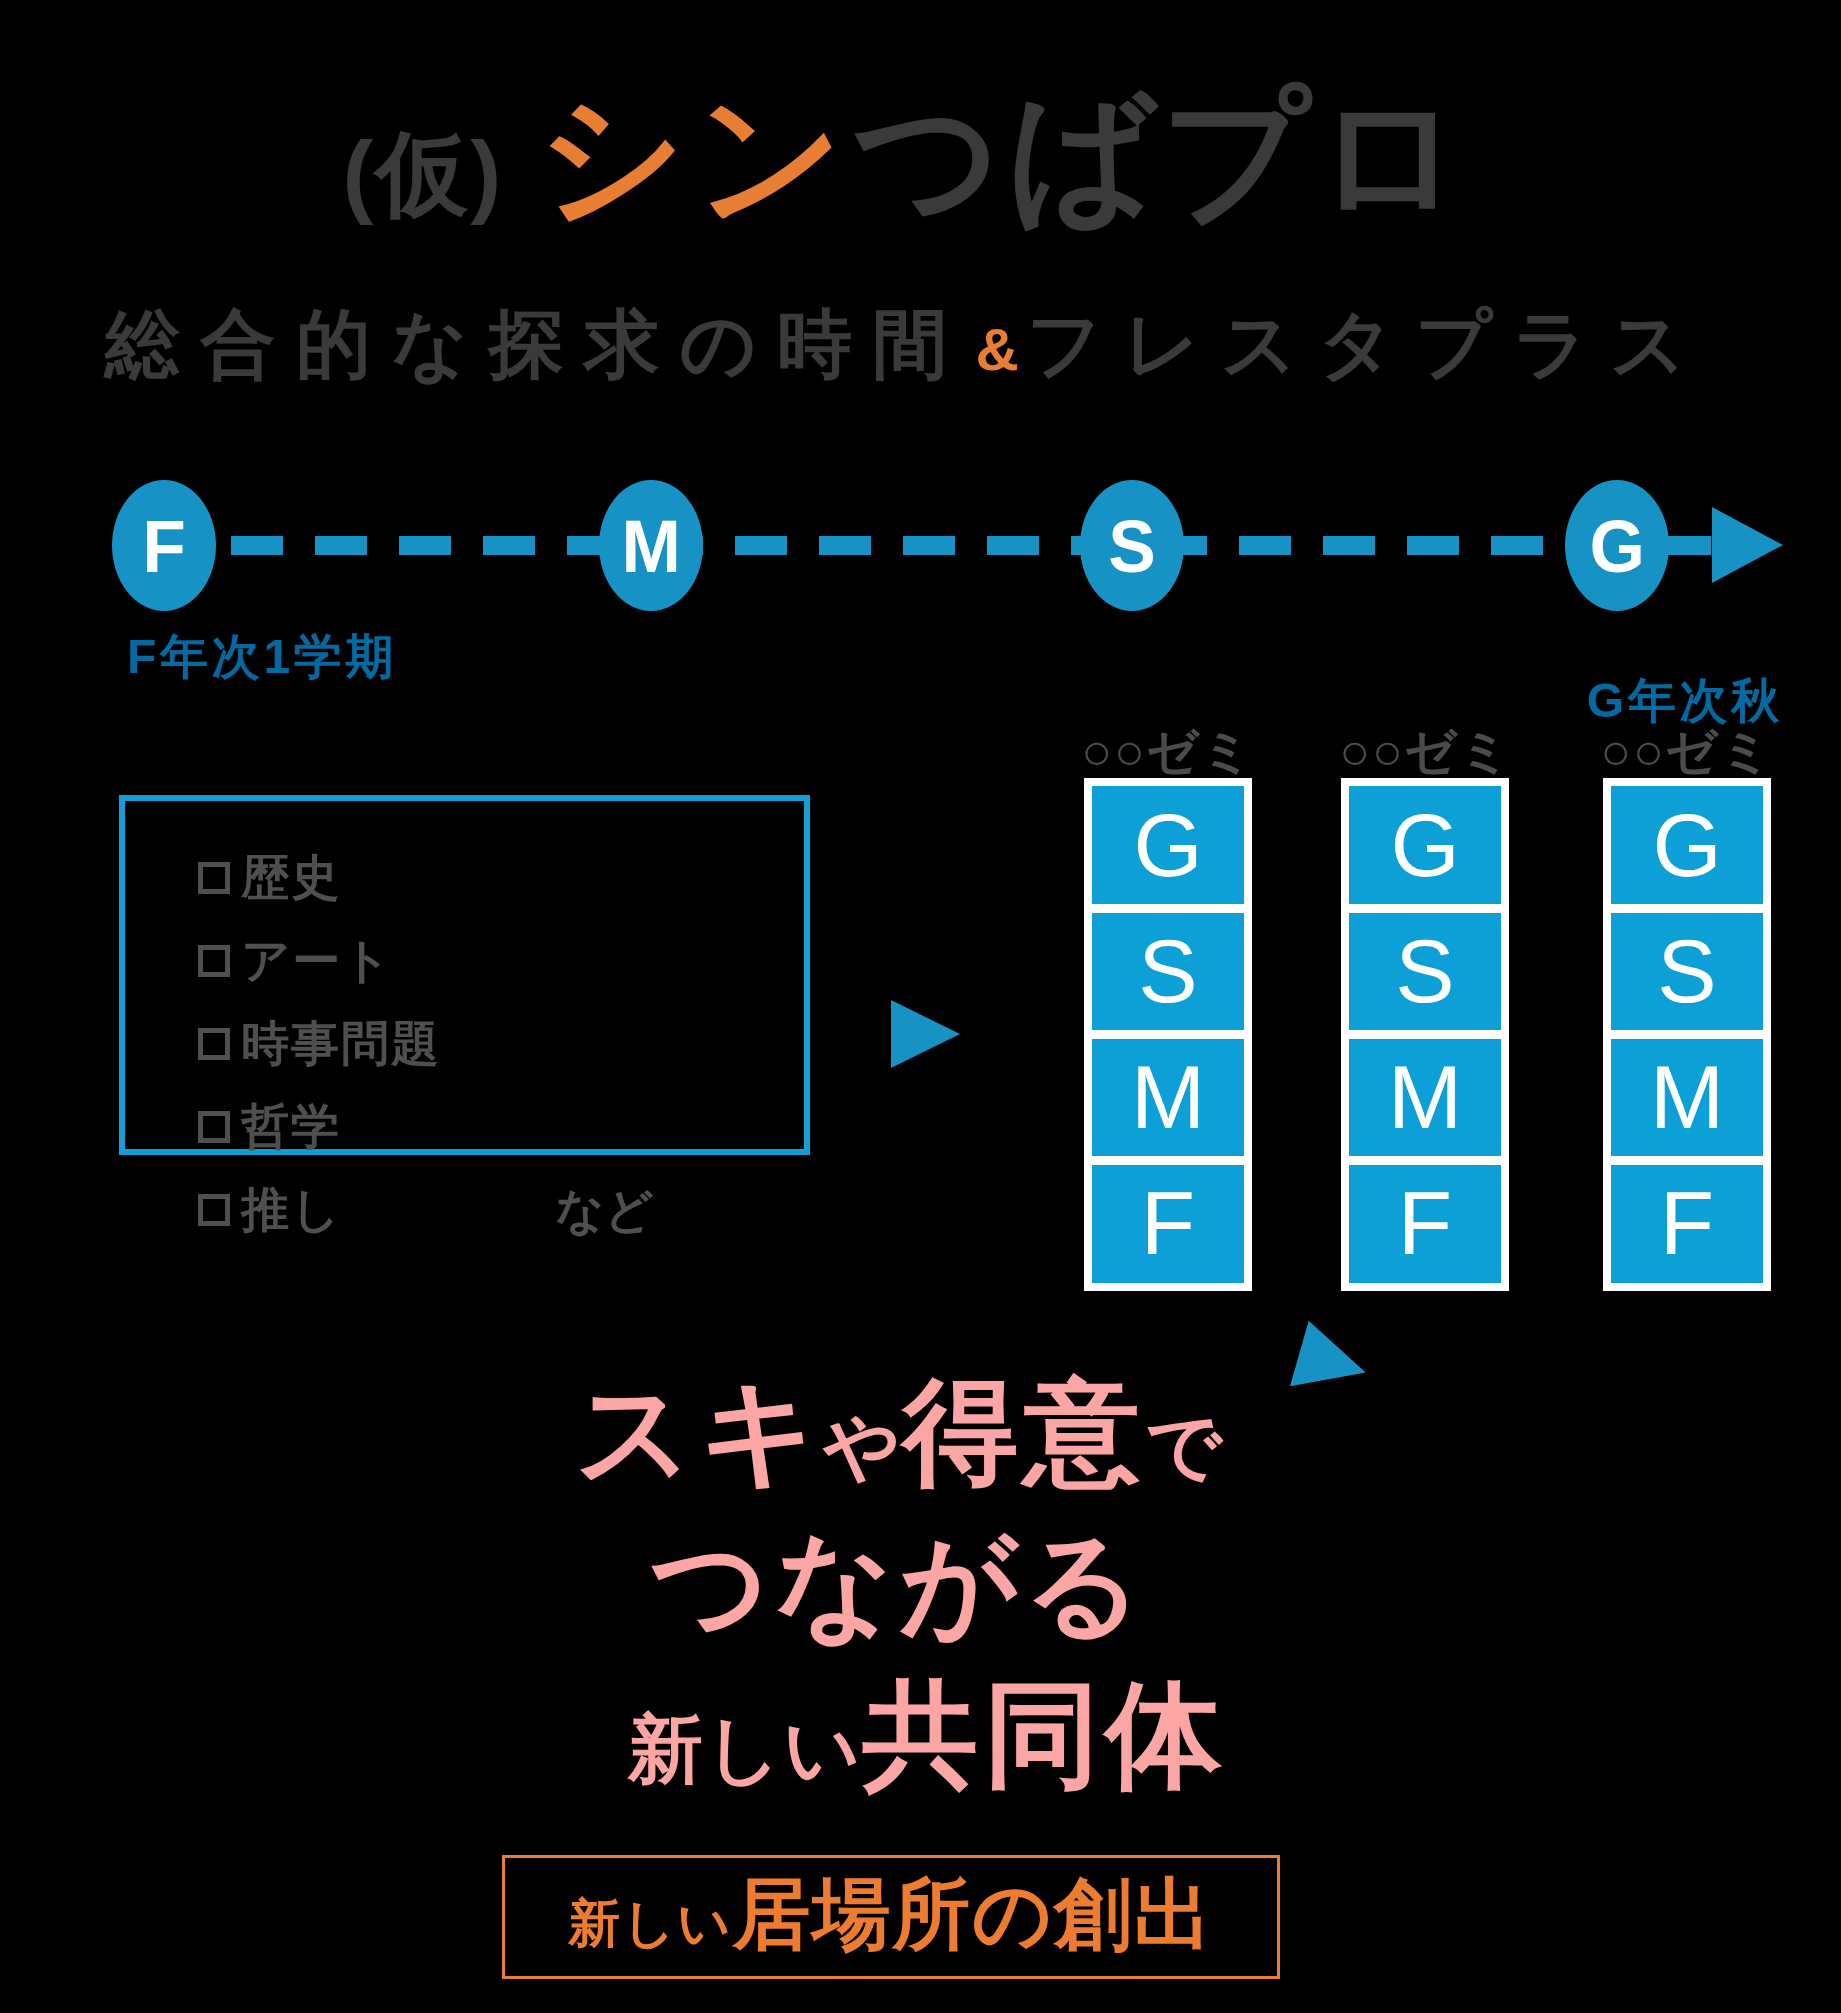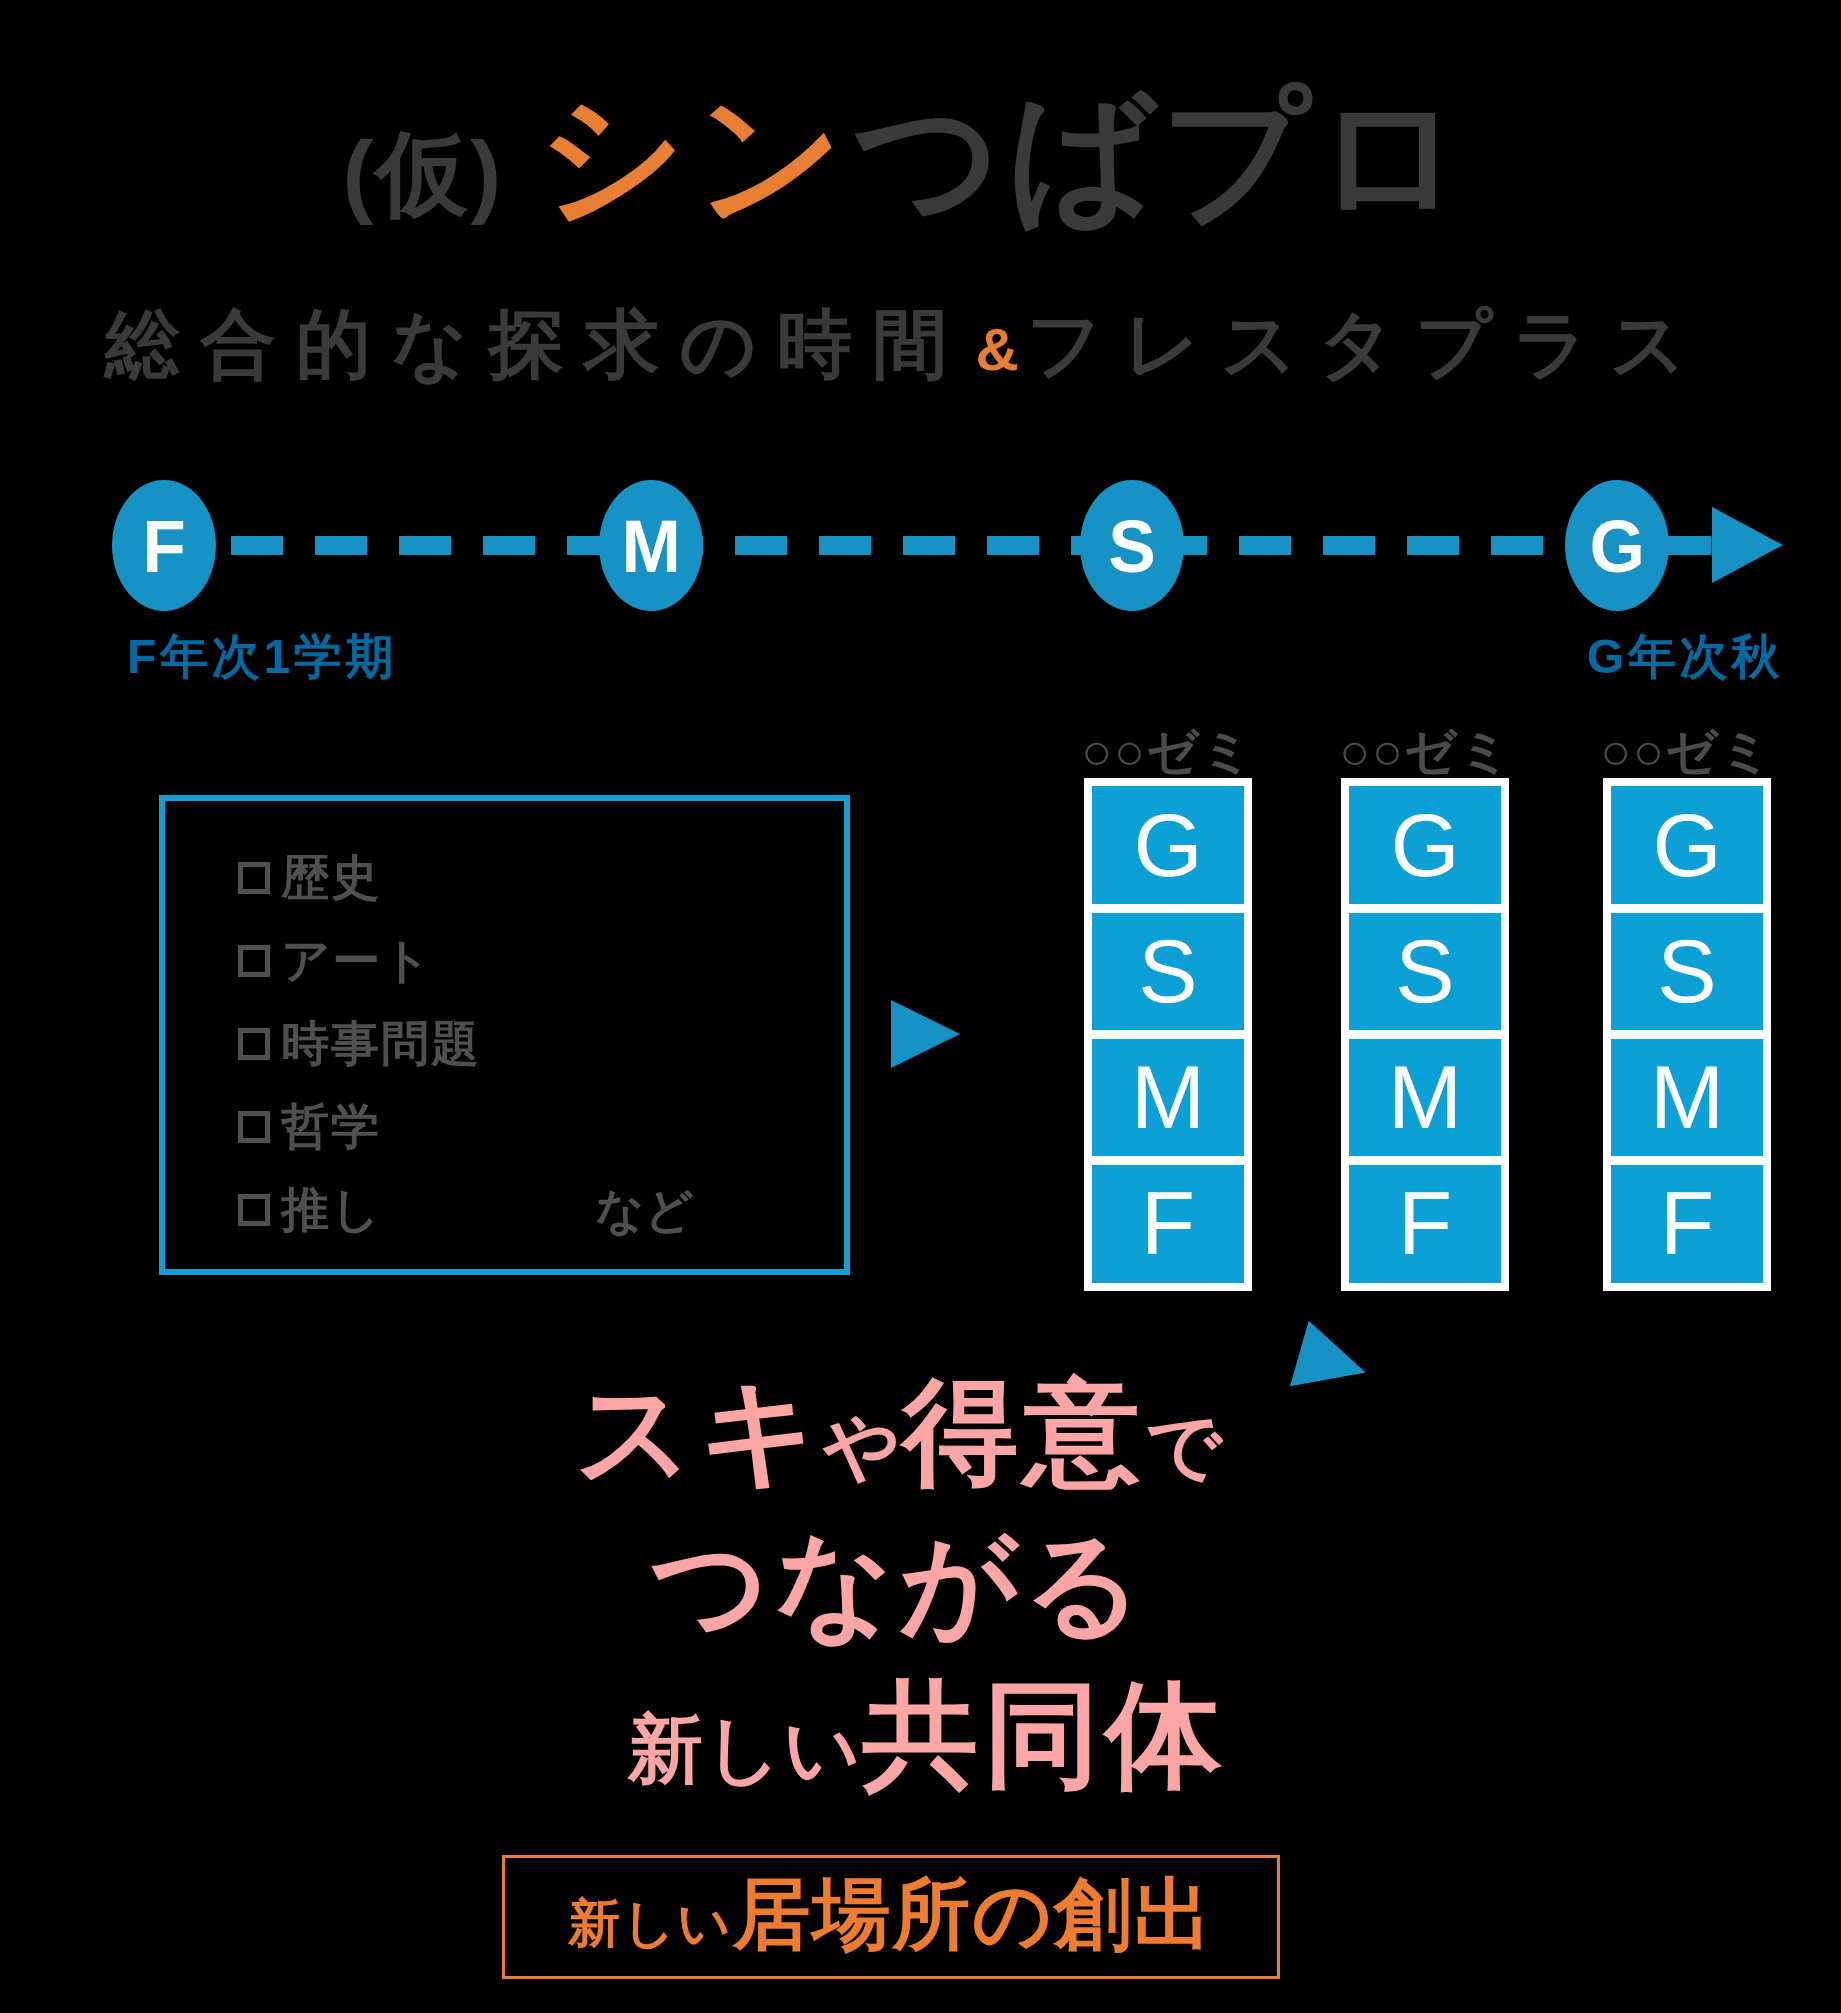--- a/index.html
+++ b/index.html
@@ -27,25 +27,25 @@
                border-top:38px solid transparent; border-bottom:38px solid transparent;
                border-left:71px solid #1792c4; }
   .node { position:absolute; top:480px; width:104px; height:131px; background:#1792c4;
           border-radius:50%; display:flex; align-items:center; justify-content:center;
           color:#ffffff; font-size:75px; font-weight:800; z-index:2; }
   .node > span { transform:scaleX(.95); }
   .node-f{left:112px} .node-m{left:599px} .node-s{left:1080px} .node-g{left:1565px}
   .tl-label { position:absolute; top:625px; font-size:48px; font-weight:800;
               color:#0369a1; letter-spacing:3.7px; white-space:nowrap; }
   .tl-start { left:127px; }
-  .tl-end   { right:58px; }
+  .tl-end   { right:58px;margin-top:44px; }
 
   
-  .topics-box { position:absolute; left:119px; top:795px; width:691px; height:480px;
-                border:6.5px solid #149fd4; box-sizing:border-box;margin-left:40px; }
+  .topics-box { position:absolute; left:119px; top:795px; width:691px; height:360px;
+                border:6.5px solid #149fd4; box-sizing:border-box; }
   .topics-list { position:absolute; left:73px; top:52px; display:flex; flex-direction:column; gap:33px; }
   .topic-item { display:flex; align-items:center; height:50px; }
   .checkbox { width:32px; height:32px; border:5.6px solid #4f4f4f; box-sizing:border-box;
               margin-right:11.2px; flex:0 0 auto; }
   .topic-label { font-size:48px; font-weight:800; color:#4f4f4f; line-height:50px; letter-spacing:1.9px; }
   .bubble { position:absolute; left:350px; top:63px; width:257px; height:261px;
             border-radius:50%; background:#e2744a; display:flex; align-items:center; justify-content:center; }
   .bubble > span { color:#ffffff; font-size:50px; font-weight:800; letter-spacing:1.9px; }
   .etc { position:absolute; left:377px; top:378px; width:205px; text-align:center;
          font-size:48px; font-weight:800; color:#4f4f4f; }

